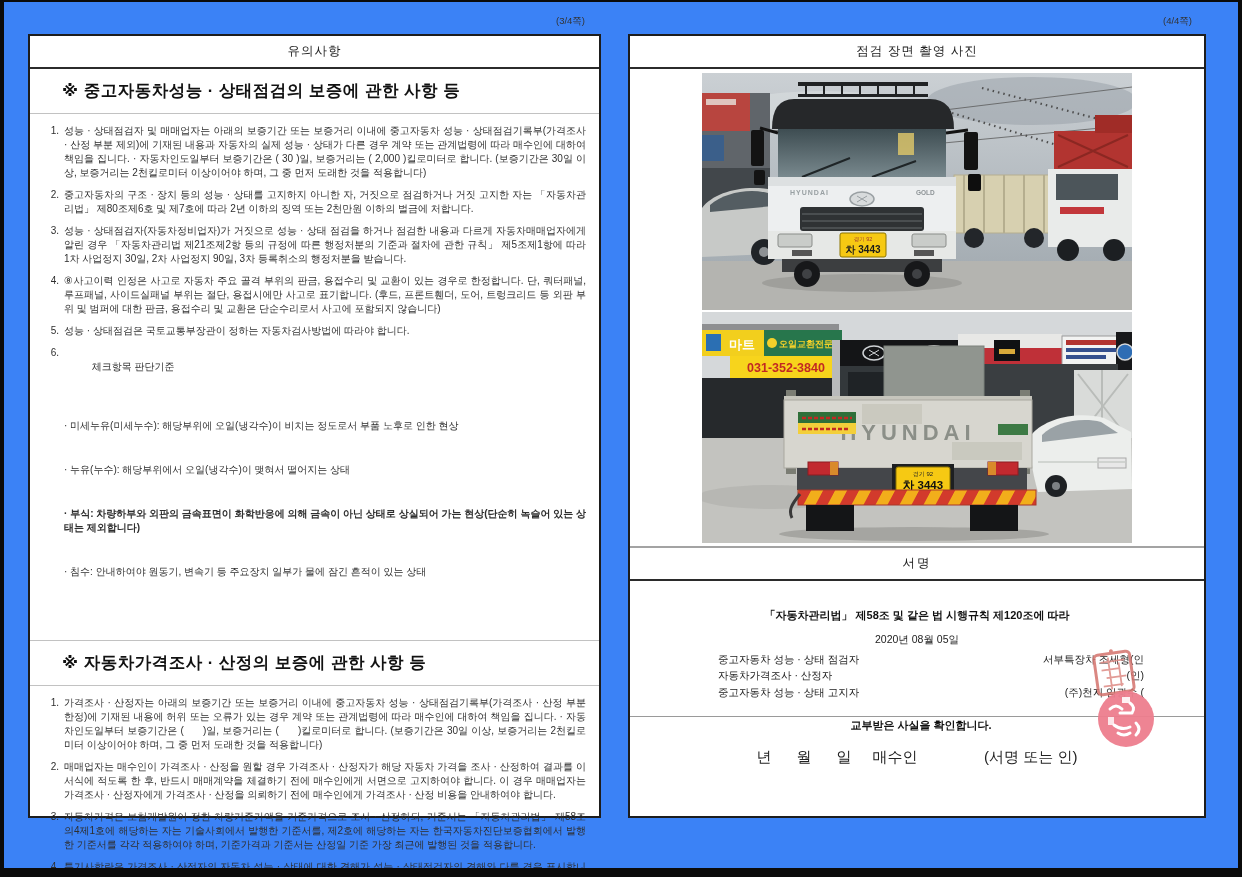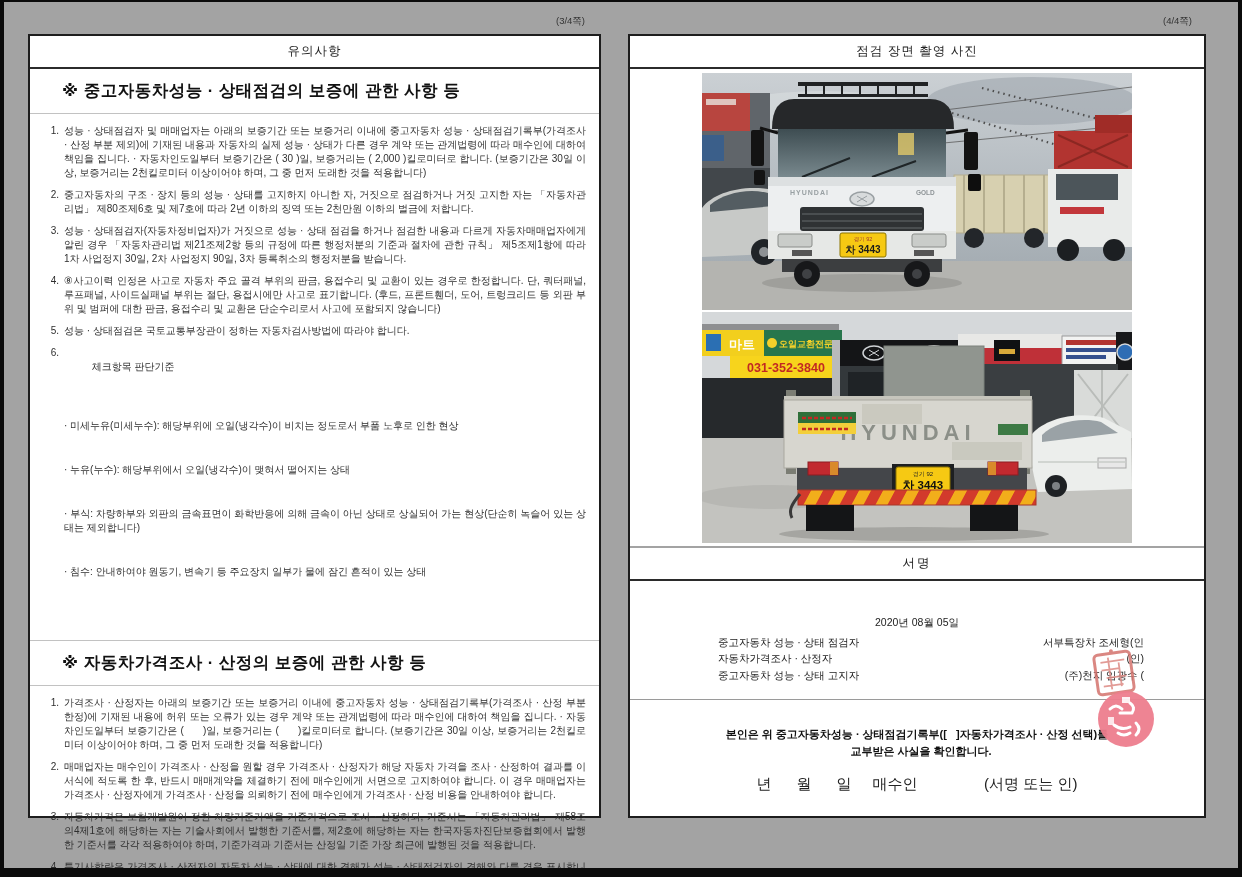--- a/index.html
+++ b/index.html
@@ -1,16 +1,16 @@
 <!DOCTYPE html>
 <html><head>
 <meta charset="utf-8">
 <style>
   html,body{margin:0;padding:0;background:#e8e8e8;}
-  .canvas{position:relative;width:1242px;height:877px;background:#a3a3a3;overflow:hidden;
+  .canvas{position:relative;width:1242px;height:877px;background:#3b82f6;overflow:hidden;
           font-family:"Liberation Sans","DejaVu Sans",sans-serif;color:#222;}
   .frame{position:absolute;inset:0;border-left:4px solid #0b0b0b;border-right:4px solid #0b0b0b;
          border-top:2px solid #0b0b0b;border-bottom:9px solid #0b0b0b;pointer-events:none;z-index:50;}
   .page-label{position:absolute;top:15px;font-size:9.5px;color:#333;}
   .pagebox{position:absolute;top:34px;height:784px;border:2px solid #1d1d1d;background:#fff;box-sizing:border-box;}
   #leftbox{left:28px;width:573px;}
   #rightbox{left:628px;width:578px;}
   .box-header{height:31px;border-bottom:2px solid #2b2b2b;display:flex;align-items:center;justify-content:center;
               font-weight:normal;font-size:12.5px;letter-spacing:1px;}
   .sec-heading{padding:11px 10px 11px 32px;font-size:16.5px;font-weight:bold;letter-spacing:.5px;
@@ -74,21 +74,21 @@
         <span class="num">5.</span>
         <span class="txt">성능 · 상태점검은 국토교통부장관이 정하는 자동차검사방법에 따라야 합니다.</span>
       </div>
       <div class="item" style="margin-bottom:2px;">
         <span class="num">6.</span>
         <span class="txt">
           <span>체크항목 판단기준</span>
           <span class="bullets" style="display:block;">
             <span class="bullet" style="display:block;">· 미세누유(미세누수): 해당부위에 오일(냉각수)이 비치는 정도로서 부품 노후로 인한 현상</span>
             <span class="bullet" style="display:block;">· 누유(누수): 해당부위에서 오일(냉각수)이 맺혀서 떨어지는 상태</span>
-            <span class="bullet" style="display:block;">· 부식: 차량하부와 외판의 금속표면이 화학반응에 의해 금속이 아닌 상태로 상실되어 가는 현상(단순히 녹슬어 있는 상태는 제외합니다)</span>
+            <span class="bullet" style="display:block;font-weight:bold;">· 부식: 차량하부와 외판의 금속표면이 화학반응에 의해 금속이 아닌 상태로 상실되어 가는 현상(단순히 녹슬어 있는 상태는 제외합니다)</span>
             <span class="bullet" style="display:block;">· 침수: 안내하여야 원동기, 변속기 등 주요장치 일부가 물에 잠긴 흔적이 있는 상태</span>
           </span>
         </span>
       </div>
     </div>
 
     <div class="sec-heading second">※ 자동차가격조사 · 산정의 보증에 관한 사항 등</div>
     <div class="content">
       <div class="item">
         <span class="num">1.</span>
@@ -296,20 +296,21 @@
           <rect x="104" y="193" width="48" height="26" fill="#141517"></rect>
           <rect x="268" y="193" width="48" height="26" fill="#141517"></rect>
           <path d="M98,182 C90,192 86,198 90,206" stroke="#3a3a3a" stroke-width="3" fill="none"></path>
         </g>
       </svg>
     </div>
 
     <div class="sign-header">서명</div>
 
     <div class="sign-body">
+      <div class="c-line law">「자동차관리법」 제58조 및 같은 법 시행규칙 제120조에 따라</div>
       <div class="c-line date-line">2020년 08월 05일</div>
 
       <div class="sig-rows">
         <div class="sig-row">
           <span>중고자동차 성능 · 상태 점검자</span>
           <span>서부특장차 조세형(인</span>
         </div>
         <div class="sig-row">
           <span>자동차가격조사 ·  산정자</span>
           <span>(인)</span>
@@ -331,18 +332,17 @@
         <g opacity="0.95">
           <circle cx="30" cy="30" r="28" fill="#ee7e8e"></circle>
           <path d="M14,20 q6,-6 12,0 M34,14 q6,4 2,10 M18,36 q8,6 16,2 M40,34 q6,6 0,12 M24,24 h12 M22,44 q6,4 12,0" stroke="#ffffff" stroke-width="3" fill="none" stroke-linecap="round"></path>
           <rect x="26" y="8" width="8" height="6" fill="#fff" opacity="0.9"></rect>
           <rect x="12" y="28" width="6" height="8" fill="#fff" opacity="0.8"></rect>
         </g>
       </svg>
 
       <div class="sep"></div>
 
-      <div class="c-line confirm">본인은 위 중고자동차성능 · 상태점검기록부([   ]자동차가격조사 · 산정 선택)를</div>
       <div class="c-line confirm" style="margin-top:0;padding-left:8px;">교부받은 사실을 확인합니다.</div>
       <div class="c-line buyer">년      월      일     매수인                (서명 또는 인)</div>
     </div>
   </div>
 </div>
 
 </body></html>

